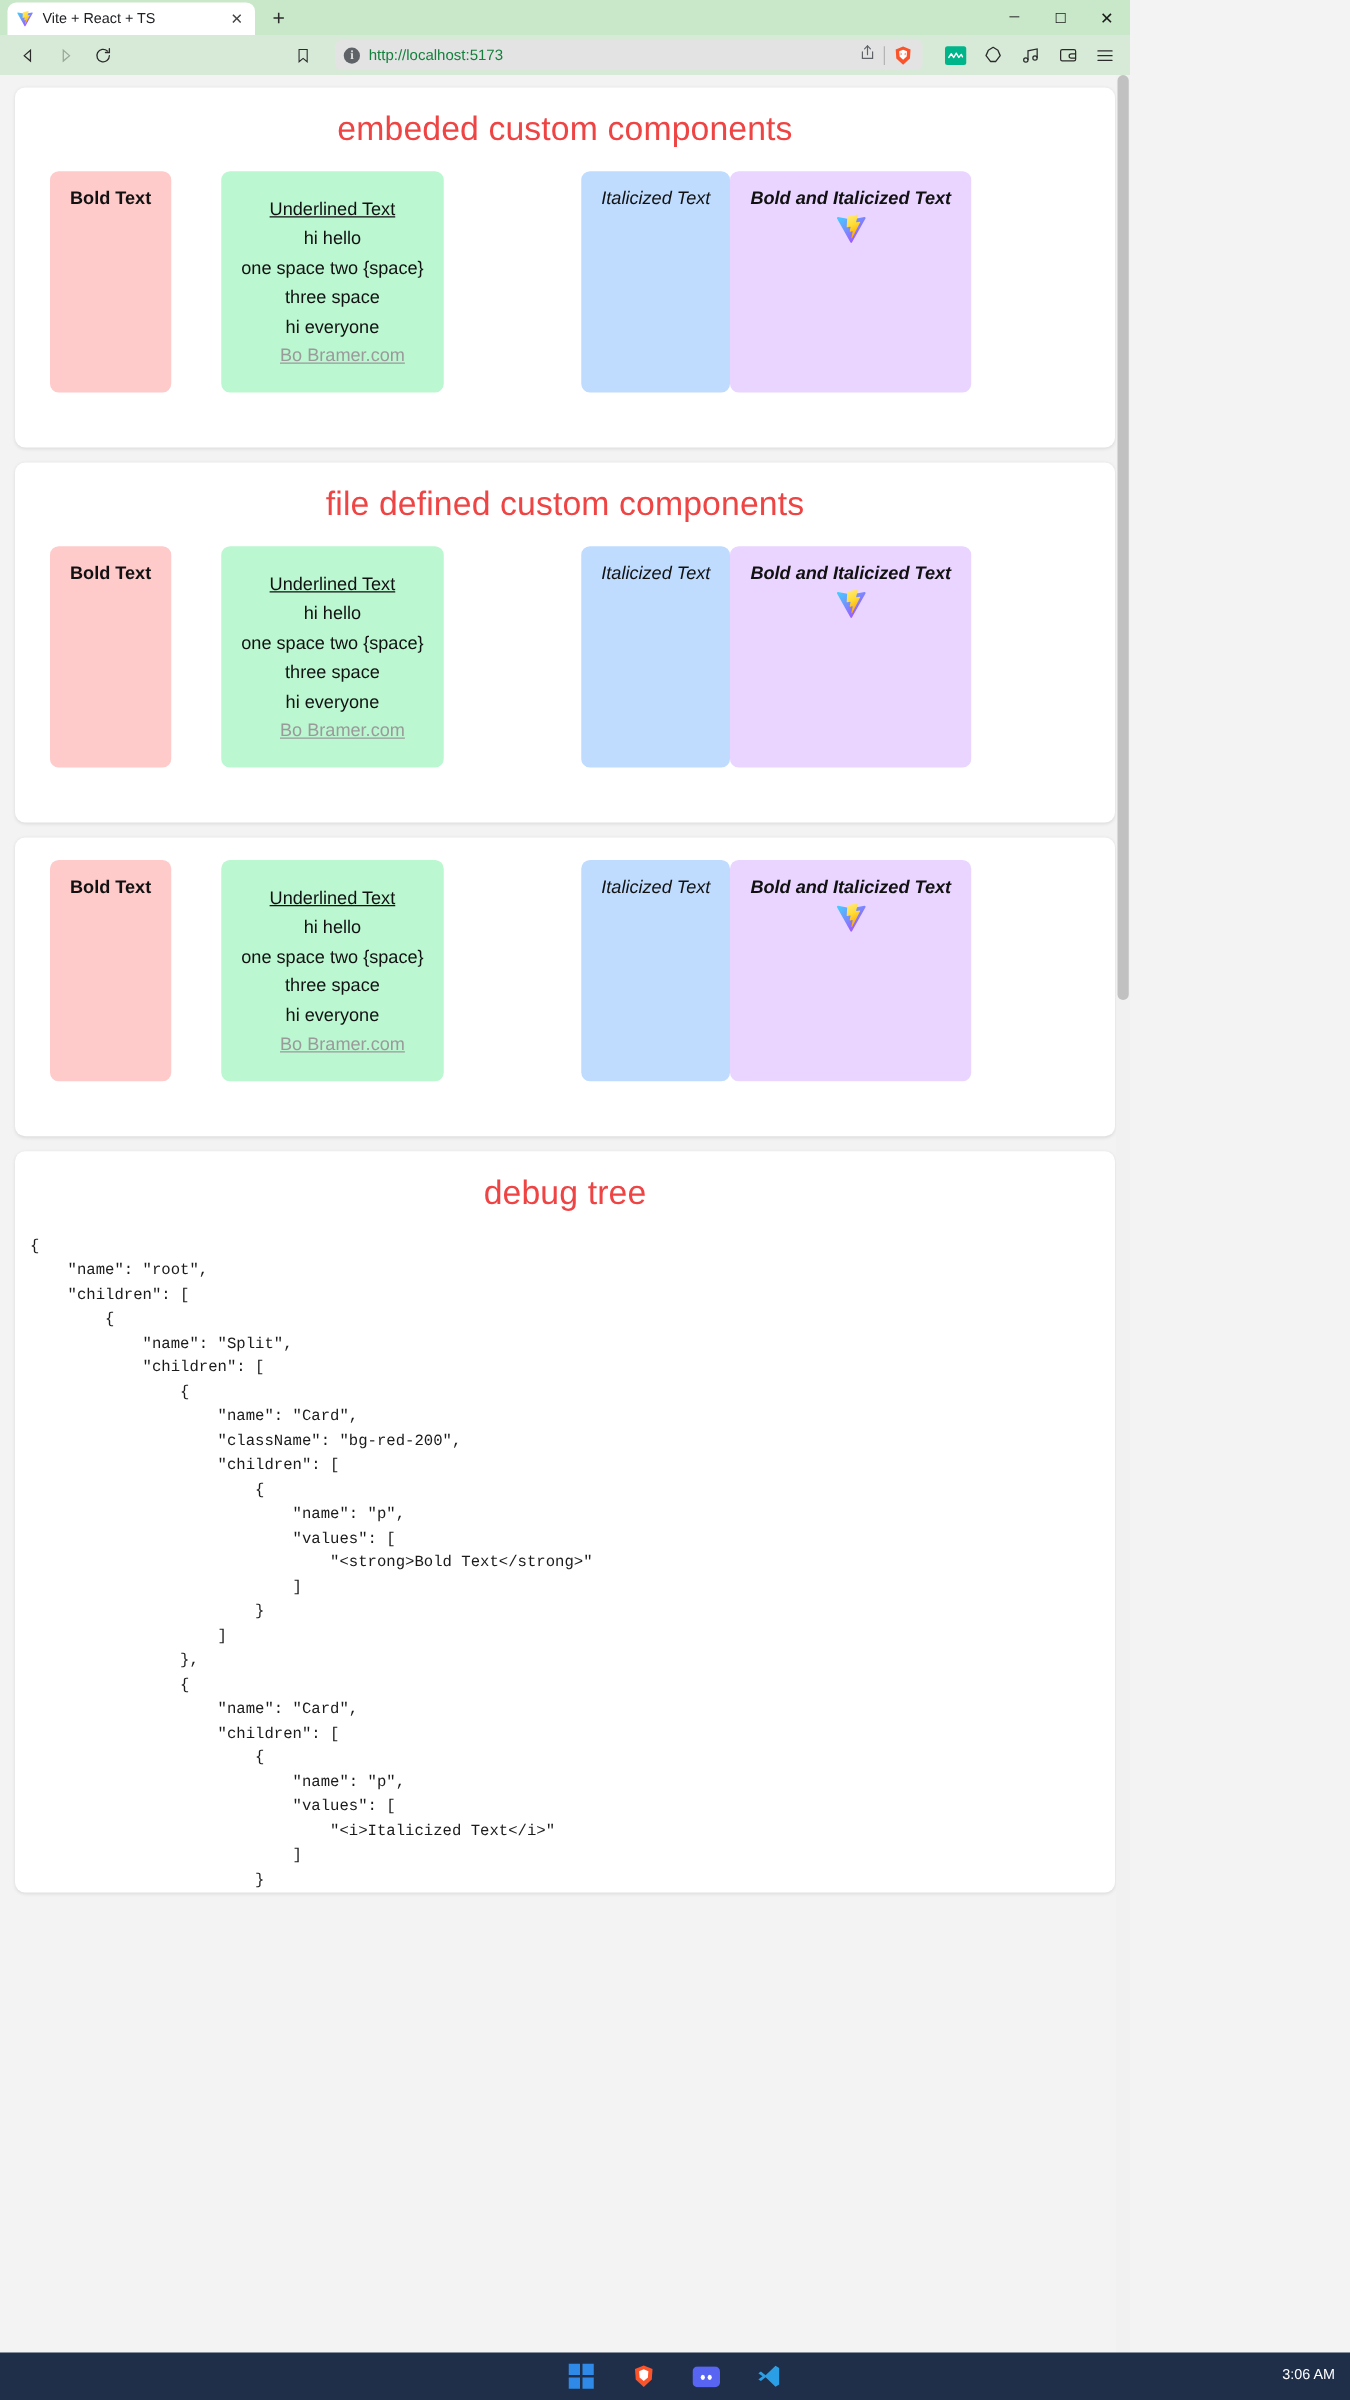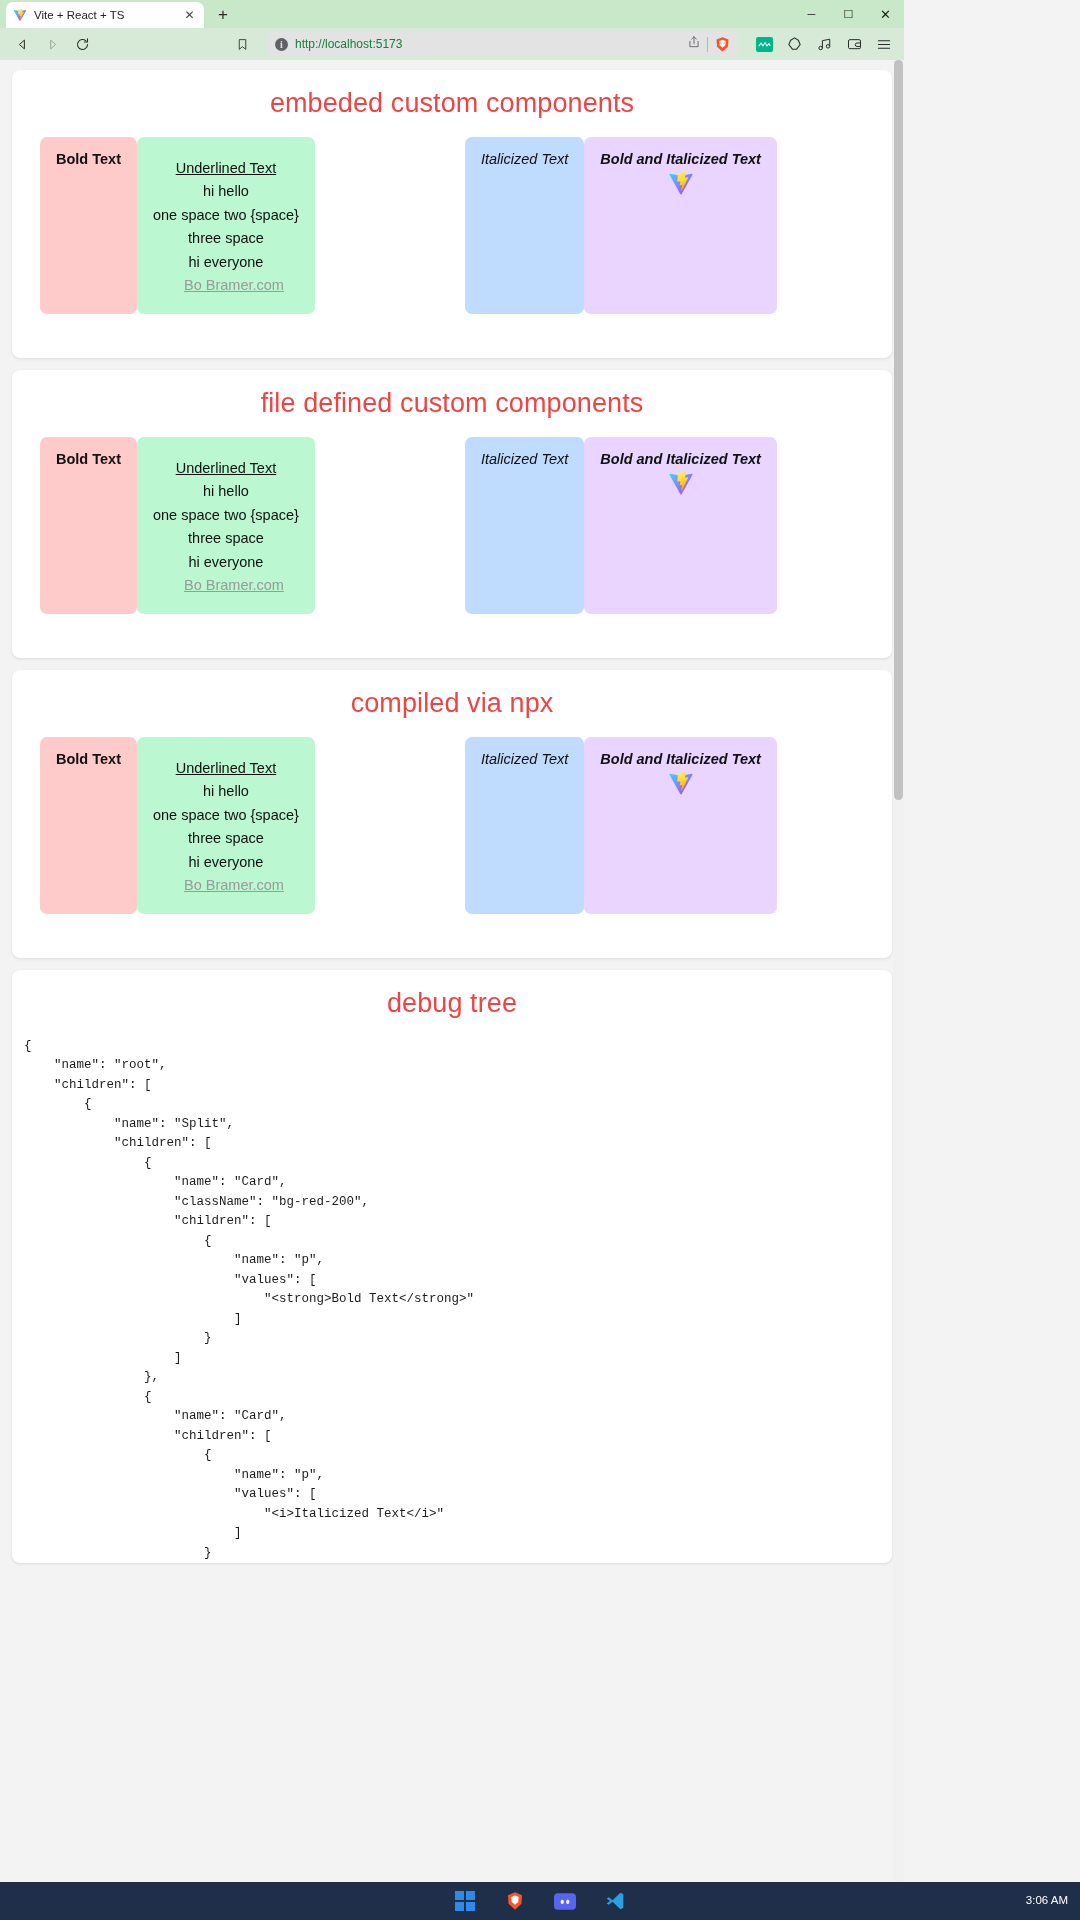--- a/index.html
+++ b/index.html
@@ -147,21 +147,21 @@
   .box {
     border-radius: 7px;
     padding: 14px 16px;
     text-align: center;
     font-size: 14.5px;
     color: #111;
     margin-bottom: 22px;
   }
   .box-red    { background: #fecaca; font-weight: bold; }
   .box-blue   { background: #bfdbfe; font-style: italic; }
-  .box-green  { background: #bbf7d0; padding: 20px 16px 16px 16px; line-height: 1.62; }
+  .box-green  { background: #bbf7d0; padding: 20px 16px 16px 16px; line-height: 1.62; margin-left: 40px; }
   .box-purple { background: #e9d5ff; font-weight: bold; font-style: italic; }
 
   .box-green .u-line { text-decoration: underline; }
   .box-green .gline { display: block; }
   .box-green a {
     color: #9a9a9a;
     text-decoration: underline;
     padding-left: 16px;
   }
   .right-col-spacer { height: 56px; }
@@ -362,21 +362,20 @@
             <svg class="vite-logo" viewBox="0 0 32 32">
               <path d="M30 6 L16.8 29.4 a1 1 0 0 1-1.7 0 L2 6 a1 1 0 0 1 1-1.5 L15.8 7 a1 1 0 0 0 .4 0 L29 4.5 A1 1 0 0 1 30 6z" fill="url(#vg1)"></path>
               <path d="M22 2 L12.5 3.9 a.5.5 0 0 0-.4.46 L11.5 14 a.5.5 0 0 0 .6.54 l2.6-.6 a.5.5 0 0 1 .6.58 l-.8 3.8 a.5.5 0 0 0 .63.58 l1.6-.49 a.5.5 0 0 1 .63.58 l-1.23 5.9 c-.1.46.53.72.79.32 l.17-.26 7.6-15.2 a.5.5 0 0 0-.55-.72 l-2.7.52 a.5.5 0 0 1-.58-.63 l1.75-6.1 A.5.5 0 0 0 22 2z" fill="url(#vg2)"></path>
             </svg>
           </div>
         </div>
       </div>
     </div>
 
     <div class="card">
-      <div class="card-title">compiled via npx</div>
       <div class="split">
         <div class="col">
           <div class="box box-red">Bold Text</div>
           <div class="box box-green">
             <span class="gline u-line">Underlined Text</span>
             <span class="gline">hi hello</span>
             <span class="gline">one space two {space}</span>
             <span class="gline">three space</span>
             <span class="gline">hi everyone</span>
             <span class="gline"><a>Bo Bramer.com</a></span>

